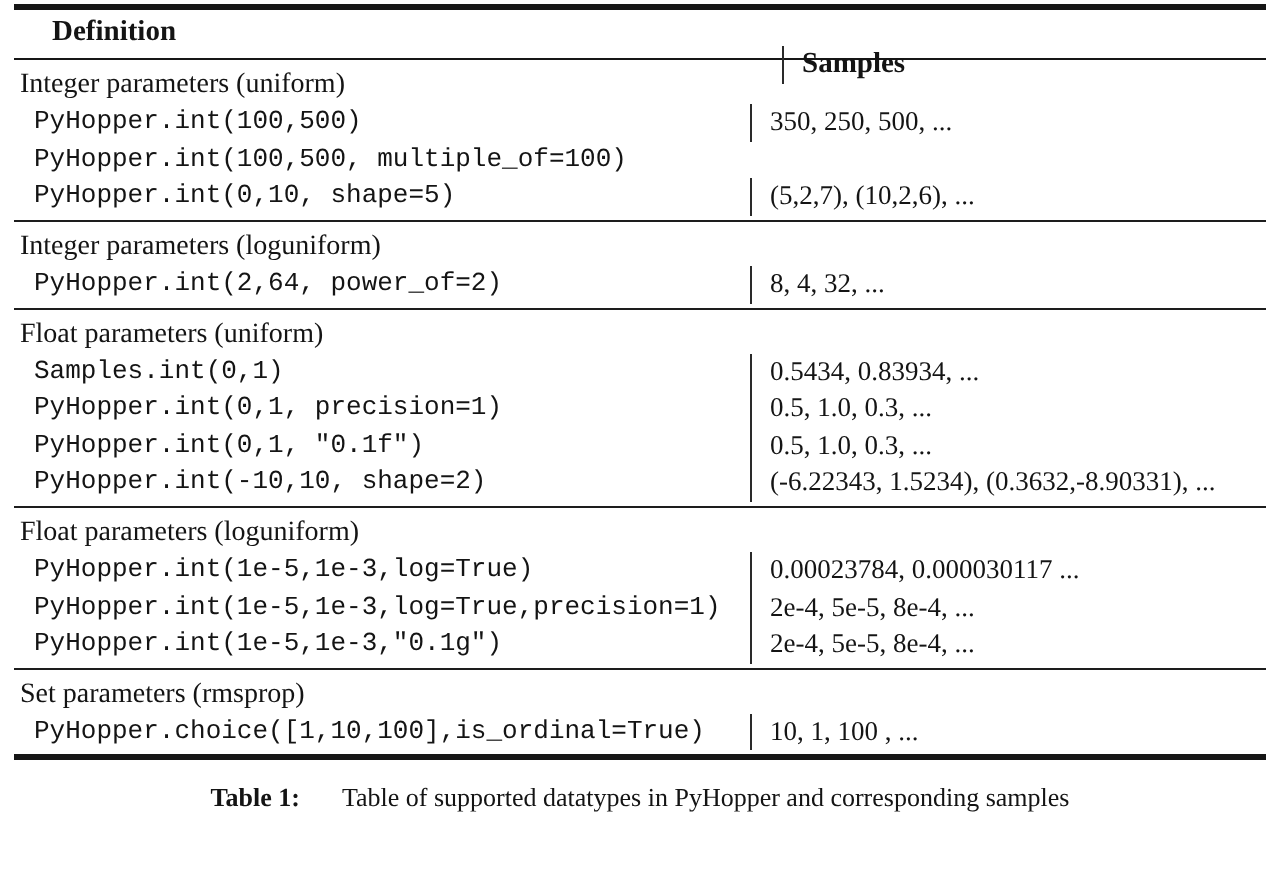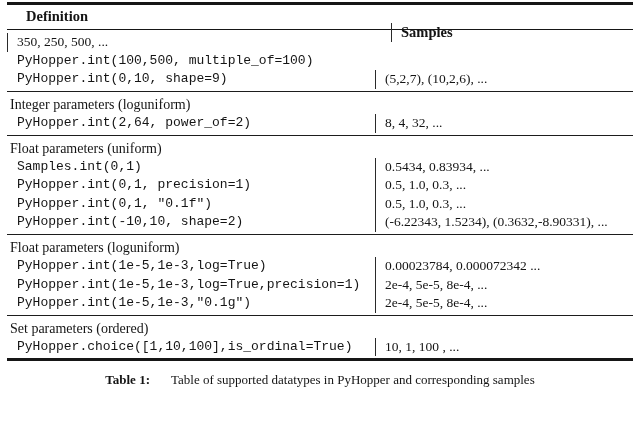--- a/index.html
+++ b/index.html
@@ -88,28 +88,30 @@
 
   <div class="header-row">
     <div class="header-def">Definition</div>
     <div class="header-samples">Samples</div>
   </div>
 
   <div class="headrule"></div>
 
   <div id="sections">
       <div class="section">
+        <div class="section-label">Integer parameters (uniform)</div>
         <div class="row">
+          <div class="cell-def">PyHopper.int(100,500)</div>
           <div class="cell-samples">350, 250, 500, ...</div>
         </div>
         <div class="row">
           <div class="cell-def">PyHopper.int(100,500, multiple_of=100)</div>
         </div>
         <div class="row">
-          <div class="cell-def">PyHopper.int(0,10, shape=9)</div>
+          <div class="cell-def">PyHopper.int(0,10, shape=5)</div>
           <div class="cell-samples">(5,2,7), (10,2,6), ...</div>
         </div>
       </div>
       <div class="section">
         <div class="section-label">Integer parameters (loguniform)</div>
         <div class="row">
           <div class="cell-def">PyHopper.int(2,64, power_of=2)</div>
           <div class="cell-samples">8, 4, 32, ...</div>
         </div>
       </div>
@@ -129,33 +131,33 @@
         </div>
         <div class="row">
           <div class="cell-def">PyHopper.int(-10,10, shape=2)</div>
           <div class="cell-samples">(-6.22343, 1.5234), (0.3632,-8.90331), ...</div>
         </div>
       </div>
       <div class="section">
         <div class="section-label">Float parameters (loguniform)</div>
         <div class="row">
           <div class="cell-def">PyHopper.int(1e-5,1e-3,log=True)</div>
-          <div class="cell-samples">0.00023784, 0.000072342 ...</div>
+          <div class="cell-samples">0.00023784, 0.000030117 ...</div>
         </div>
         <div class="row">
           <div class="cell-def">PyHopper.int(1e-5,1e-3,log=True,precision=1)</div>
           <div class="cell-samples">2e-4, 5e-5, 8e-4, ...</div>
         </div>
         <div class="row">
           <div class="cell-def">PyHopper.int(1e-5,1e-3,"0.1g")</div>
           <div class="cell-samples">2e-4, 5e-5, 8e-4, ...</div>
         </div>
       </div>
       <div class="section">
-        <div class="section-label">Set parameters (ordered)</div>
+        <div class="section-label">Set parameters (rmsprop)</div>
         <div class="row">
           <div class="cell-def">PyHopper.choice([1,10,100],is_ordinal=True)</div>
           <div class="cell-samples">10, 1, 100 , ...</div>
         </div>
       </div>
     </div>
 
   <div class="bottomrule"></div>
 
   <div class="caption">

